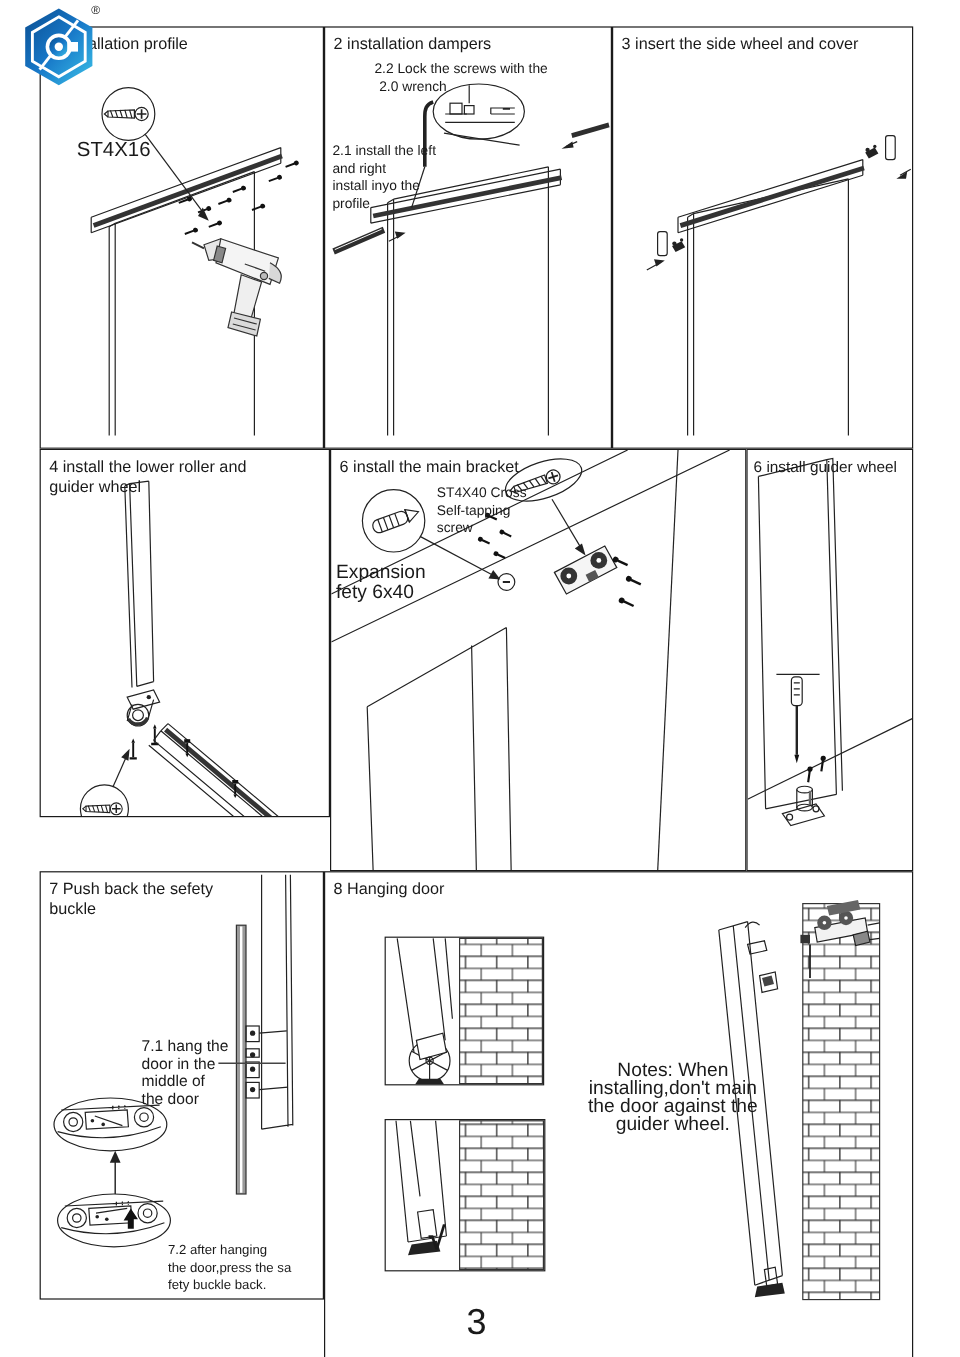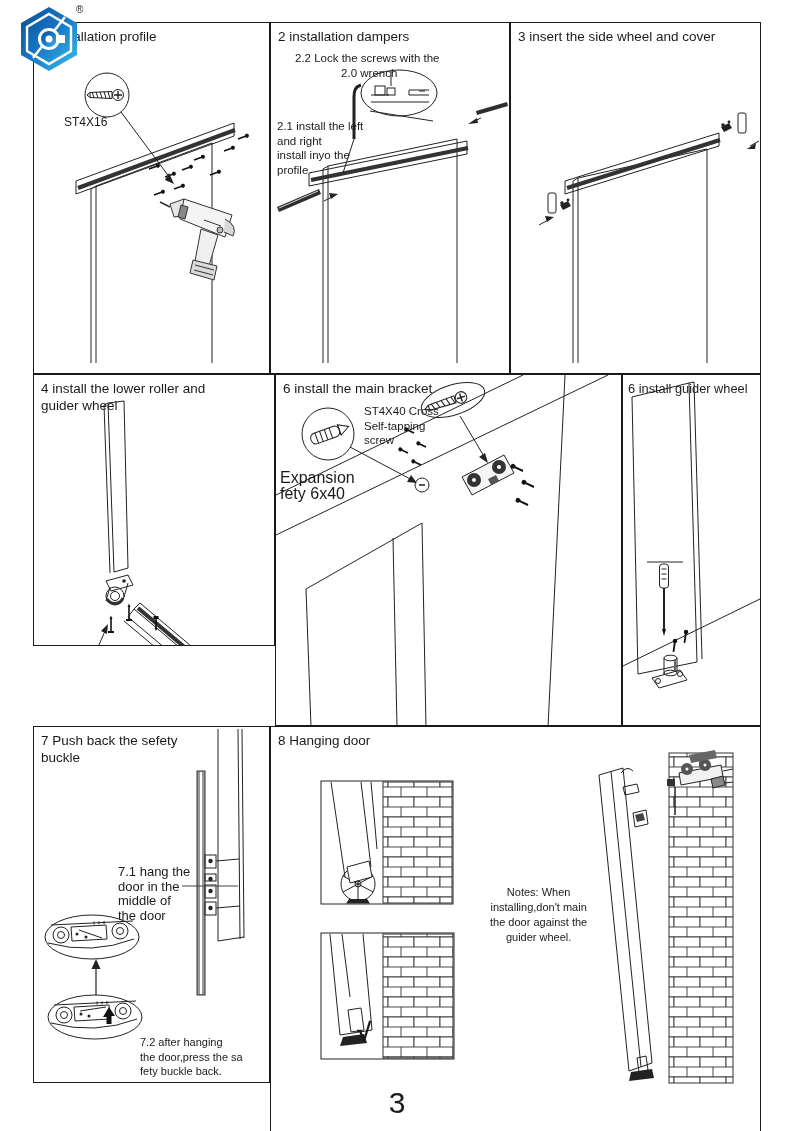--- a/index.html
+++ b/index.html
@@ -2,21 +2,21 @@
 <html><head>
 <meta charset="utf-8">
 <style>
   html,body{margin:0;padding:0;background:#fff;}
   #page{position:relative;width:800px;height:1131px;background:#fff;
         font-family:"Liberation Sans","DejaVu Sans",sans-serif;color:#1a1a1a;overflow:hidden;}
   .panel{position:absolute;border:1.5px solid #1a1a1a;background:#fff;overflow:hidden;box-sizing:border-box;}
   .panel svg{position:absolute;left:0;top:0;}
   .ptitle{position:absolute;left:7px;top:5px;font-size:13.5px;line-height:17px;white-space:nowrap;z-index:3;}
   .txt{position:absolute;font-size:11.5px;line-height:14.5px;z-index:3;}
-  .lbl{position:absolute;font-size:12px;z-index:3;}
+  .lbl{position:absolute;font-size:17px;z-index:3;}
   svg{stroke-linecap:butt;}
   .ln{stroke:#222;fill:none;stroke-width:1;}
   .dk{fill:#2e2e2e;stroke:none;}
   #logo{position:absolute;left:14px;top:4px;z-index:10;}
   #regmark{position:absolute;left:76px;top:4px;font-size:10px;z-index:10;}
   #pagenum{position:absolute;left:33px;top:1086px;width:728px;text-align:center;font-size:30px;}
 </style>
 </head>
 <body>
 
@@ -109,21 +109,21 @@
         <path d="M161,242 l19,5 M160,247 l19,5" fill="none"></path>
         <path d="M170,197 l17,6" fill="none"></path>
         <circle cx="186" cy="207" r="3" fill="#bbb"></circle>
       </g>
     </svg>
     <div class="lbl" style="left:30px;top:92px;">ST4X16</div>
   </div>
 
   <div class="panel" style="left:270px;top:22px;width:240px;height:352px;">
     <div class="ptitle">2 installation dampers</div>
-    <div class="txt" style="left:24px;top:28px;text-align:center;">
+    <div class="txt" style="left:41px;top:28px;">
       <div>2.2 Lock the screws with the</div>
       <div style="padding-left:4px;">2.0 wrench</div>
     </div>
     <div class="txt" style="left:6px;top:96px;">
       <div>2.1 install the left</div>
       <div>and right</div>
       <div>install inyo the</div>
       <div>profile</div>
     </div>
     <svg width="240" height="352" viewBox="0 0 240 352">
@@ -180,21 +180,21 @@
         <rect class="ln" x="227" y="90" width="8" height="20" rx="2"></rect>
         <polygon points="210,104 218,100 221,105 213,109" fill="#222"></polygon>
         <circle cx="212" cy="102" r="1.8" fill="#222"></circle>
         <circle cx="218" cy="99" r="1.4" fill="#222"></circle>
         <line x1="239" y1="123" x2="248" y2="118" stroke="#222" stroke-width="1"></line>
         <polygon points="236,126 245,120 244,126" fill="#222"></polygon>
       </g>
     </svg>
   </div>
 
-  <div class="panel" style="left:33px;top:374px;width:242px;height:272px;">
+  <div class="panel" style="left:33px;top:374px;width:242px;height:307px;">
     <div class="ptitle">
       <div>4 install the lower roller and</div>
       <div>guider wheel</div>
     </div>
     <svg width="242" height="352" viewBox="0 0 242 352">
       <g class="ln">
         <path d="M70,30 L76,198 M74,28 L80,197 M90,26 L94,193 M74,28 L90,26 M70,30 L74,28 M80,197 L94,193"></path>
       </g>
       <g>
         <polygon class="ln" points="72,206 94,200 99,210 77,216"></polygon>
@@ -431,21 +431,21 @@
         <circle cx="47" cy="287" r="1.5" fill="#222"></circle>
           <circle cx="55" cy="289" r="1.5" fill="#222"></circle>
         <polygon points="69,290 75,280 81,289 77.5,289 77.5,297 72.5,297 72.5,290" fill="#111"></polygon>
         <path class="ln" d="M17,296 Q61,308 103,292"></path>
       </g>
     </svg>
   </div>
 
   <div class="panel" style="left:270px;top:726px;width:491px;height:434px;text-align:center;">
     <div class="ptitle">8 Hanging door</div>
-    <div class="txt" style="left:219px;top:158px;font-size:11px;line-height:15px;">
+    <div class="txt" style="left:219px;top:158px;font-size:16px;line-height:15px;">
       <div>Notes: When</div>
       <div>installing,don't main</div>
       <div>the door against the</div>
       <div>guider wheel.</div>
     </div>
     <div class="lbl" style="left:86px;top:290px;font-size:26px;font-weight:bold;">√</div>
     <svg width="491" height="357" viewBox="0 0 491 357">
       <defs>
         <pattern id="bk" width="26" height="20" patternUnits="userSpaceOnUse">
           <rect x="0" y="0" width="26" height="10" fill="#fff" stroke="#333" stroke-width="0.9"></rect>

